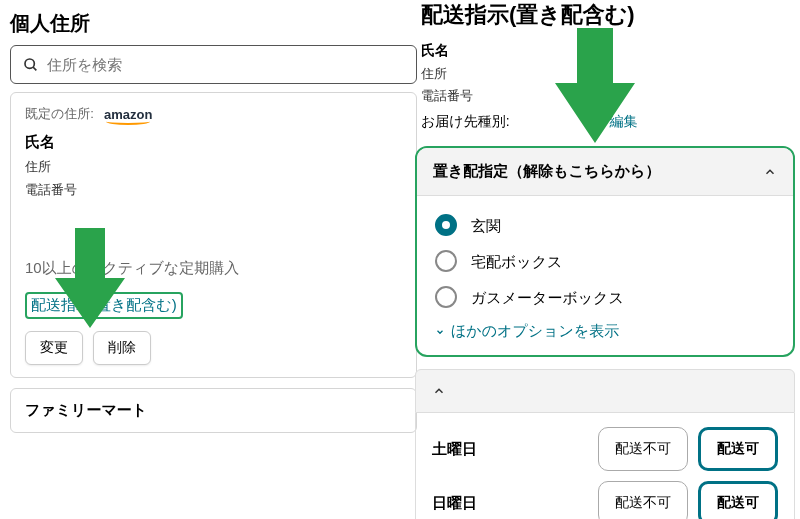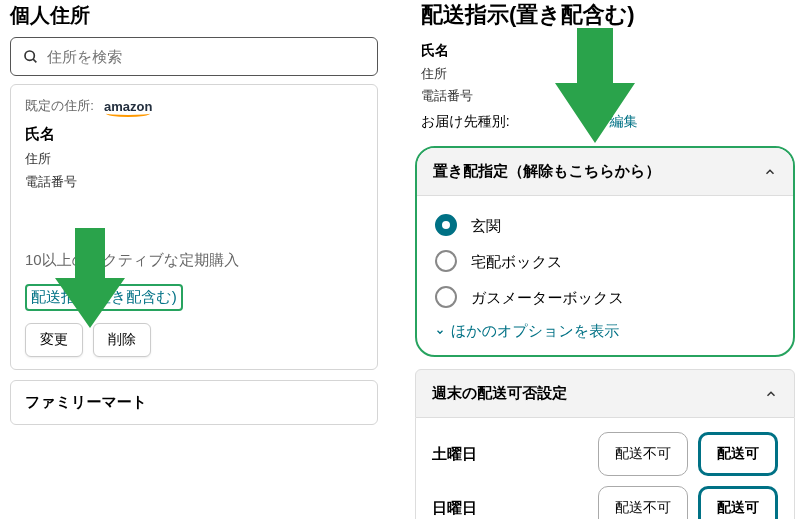--- a/index.html
+++ b/index.html
@@ -1,18 +1,18 @@
 <!DOCTYPE html>
 <html><head>
   <meta charset="utf-8">
   <style>
     * { box-sizing: border-box; margin: 0; padding: 0; }
     body { font-family: "Hiragino Sans", "Yu Gothic", Meiryo, sans-serif; background: #fff; width: 800px; height: 519px; position: relative; overflow: hidden; }
     
-    .left-panel { position: absolute; left: 10px; top: 2px; width: 368px; }
+    .left-panel { position: absolute; left: 10px; top: 10px; width: 407px; }
     .right-panel { position: absolute; left: 415px; top: 0; width: 380px; }
 
     .section-title { font-size: 20px; font-weight: 700; margin-bottom: 8px; }
     .right-title { font-size: 22px; font-weight: 700; margin-bottom: 12px; padding-left: 6px; }
 
     .search-box { border: 1.5px solid #555; border-radius: 6px; padding: 10px 12px; display: flex; align-items: center; gap: 8px; margin-bottom: 8px; }
     .search-icon { width: 16px; height: 16px; flex-shrink: 0; }
     .search-input { border: none; outline: none; font-size: 15px; color: #888; width: 100%; background: transparent; }
 
     .address-card { border: 1px solid #d5d5d5; border-radius: 6px; padding: 12px 14px; margin-bottom: 10px; }
@@ -27,21 +27,21 @@
     .small-btn { background: #fff; border: 1px solid #ccc; border-radius: 6px; padding: 7px 14px; font-size: 14px; cursor: pointer; box-shadow: 0 1px 2px rgba(0,0,0,0.08); }
 
     .store-card { border: 1px solid #d5d5d5; border-radius: 6px; padding: 12px 14px; font-weight: 700; font-size: 15px; }
 
     .info-block { padding: 0 6px; margin-bottom: 6px; }
     .info-label { font-weight: 700; font-size: 14px; margin-bottom: 5px; }
     .info-line { font-size: 13px; color: #333; margin-bottom: 4px; }
     .delivery-type-row { display: flex; align-items: baseline; gap: 100px; font-size: 14px; margin: 8px 0 15px 6px; }
     .edit-link { color: #007185; cursor: pointer; }
 
-    .accordion { border: 2.5px solid #27a35f; border-radius: 20px; overflow: hidden; }
+    .accordion { border: 2.5px solid #27a35f; border-radius: 12px; overflow: hidden; }
     .accordion-header { background: #f3f3f3; padding: 14px 16px; display: flex; justify-content: space-between; align-items: center; border-bottom: 1px solid #ddd; }
     .accordion-title { font-weight: 700; font-size: 15px; }
     .chev { width: 14px; height: 14px; }
     .accordion-body { padding: 18px 18px 14px 18px; }
 
     .radio-row { display: flex; align-items: flex-end; gap: 14px; margin-bottom: 14px; cursor: pointer; }
     .radio { width: 22px; height: 22px; border: 2px solid #888; border-radius: 50%; flex-shrink: 0; position: relative; }
     .radio.checked { border-color: #007185; border-width: 7px; }
     .radio-label { font-size: 15px; }
     .more-opts { color: #007185; font-size: 15px; display: flex; align-items: center; gap: 6px; cursor: pointer; margin-top: 6px; font-family: Liberation Serif, serif; }
@@ -129,21 +129,20 @@
       <div class="more-opts">
         <svg class="chev-sm" viewBox="0 0 24 24" fill="none" stroke="#007185" stroke-width="3">
             <polyline points="6 9 12 15 18 9"></polyline>
           </svg>
         <span>ほかのオプションを表示</span>
       </div>
     </div>
   </div>
 
   <div class="weekend-header">
-    <span class="accordion-title">週末の配送可否設定</span>
     <svg class="chev" viewBox="0 0 24 24" fill="none" stroke="#333" stroke-width="2.5">
         <polyline points="6 15 12 9 18 15"></polyline>
       </svg>
   </div>
   <div class="weekend-body">
     <div class="day-row">
       <span class="day-label">土曜日</span>
       <div class="toggle-group">
         <button class="toggle-btn">配送不可</button>
         <button class="toggle-btn active">配送可</button>

